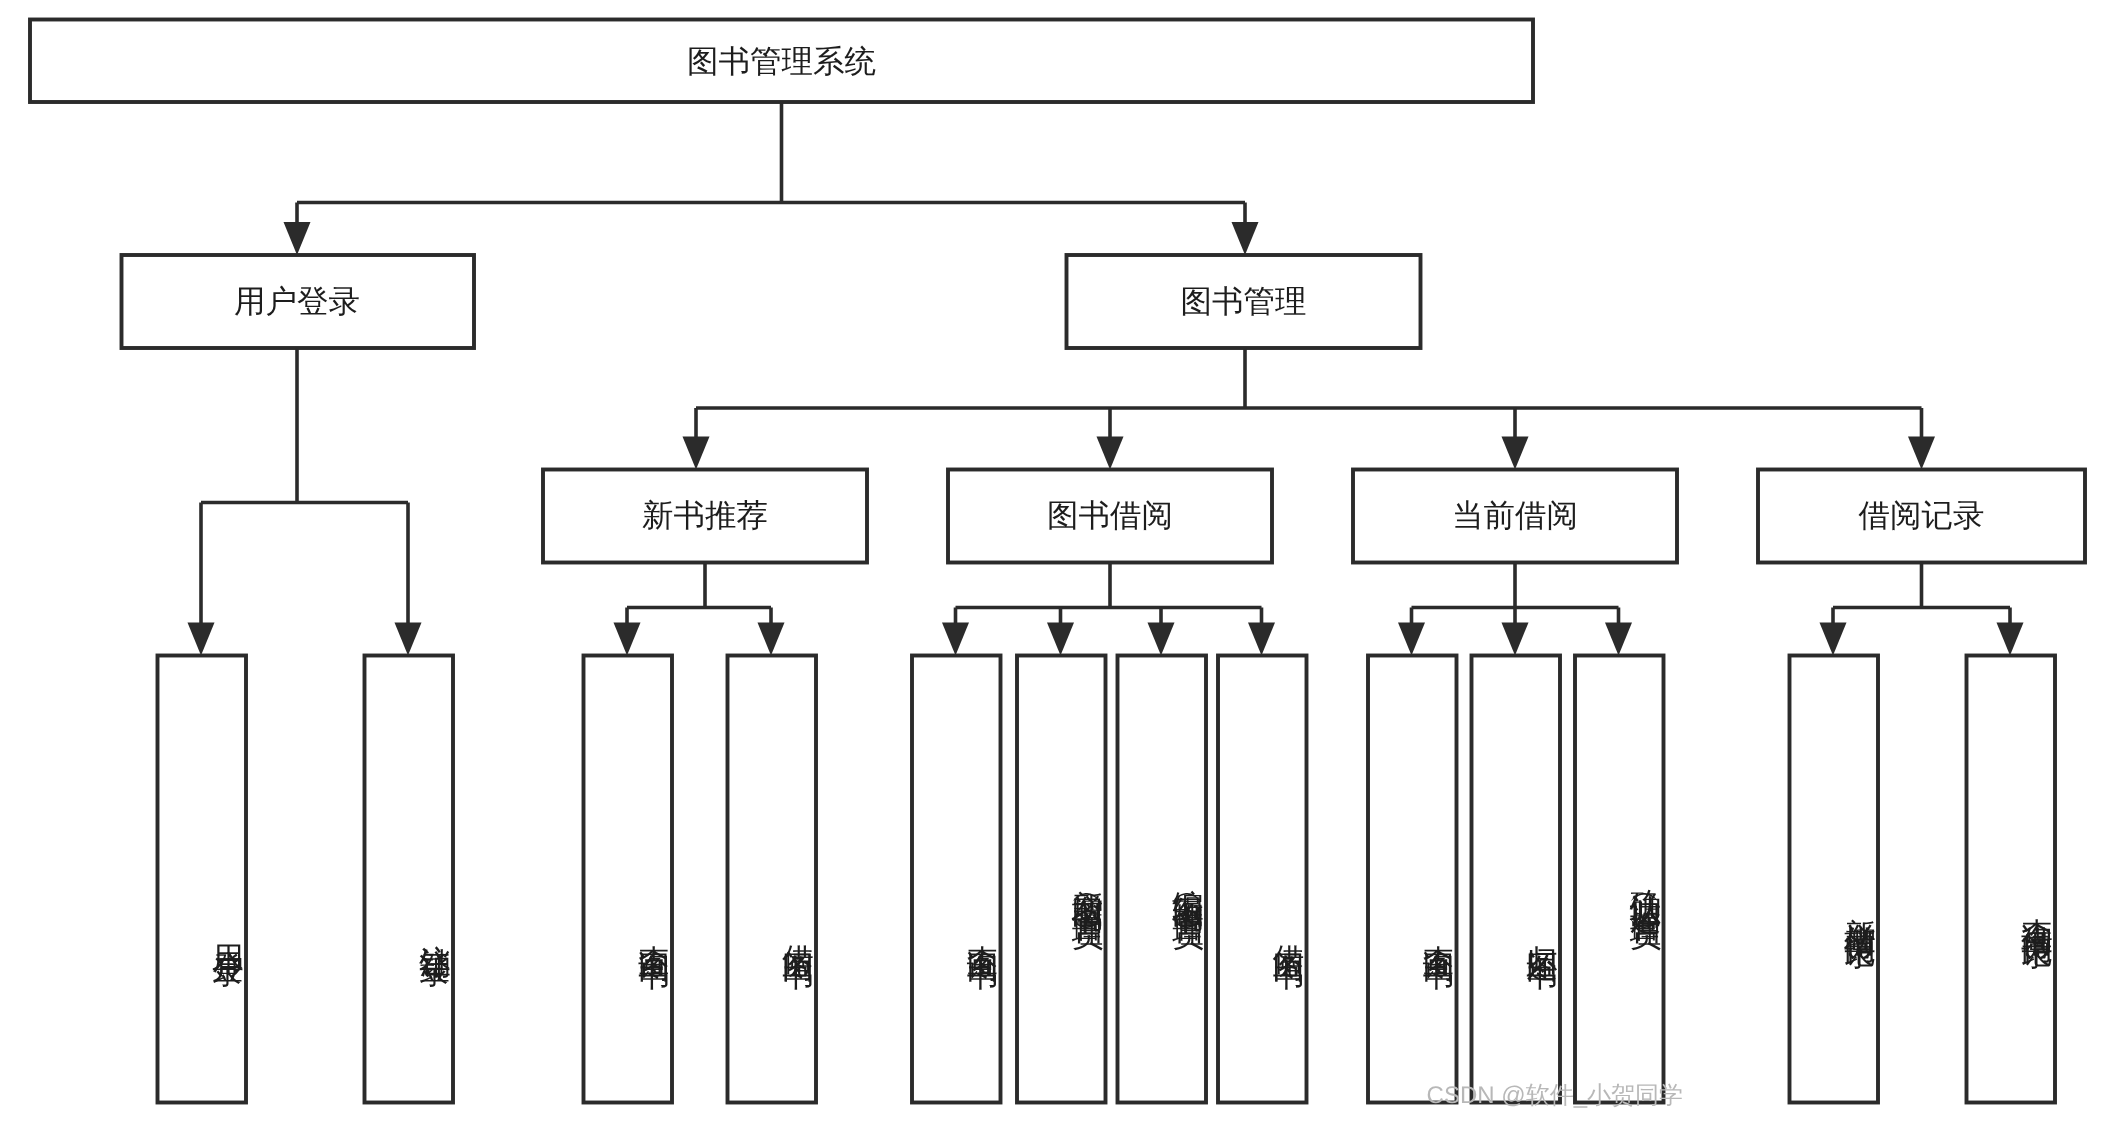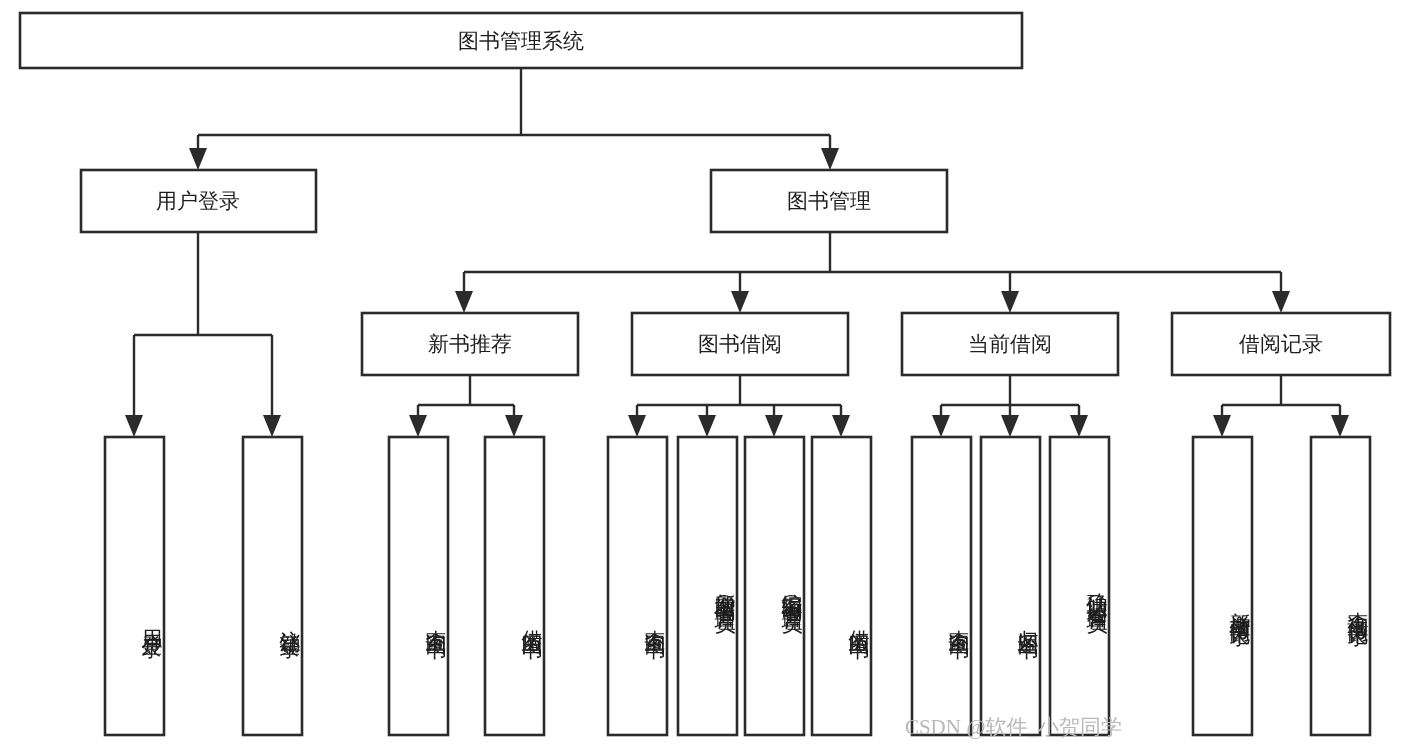--- a/index.html
+++ b/index.html
@@ -60,22 +60,22 @@
     display: flex;
     align-items: flex-start;
     justify-content: center;
     white-space: nowrap;
     pointer-events: none;
   }
   .watermark {
     position: absolute;
     right: 8px;
     bottom: 6px;
-    font-family: Liberation Serif, serif;
-    font-size: 21px;
+    font-family: Liberation Sans, sans-serif;
+    font-size: 16px;
     color: #b8b8b8;
     white-space: nowrap;
   }
 </style>
 </head>
 <body>
 
 <div id="diagram-root">
 
   <svg class="diagram" viewBox="0 0 1405 747">

